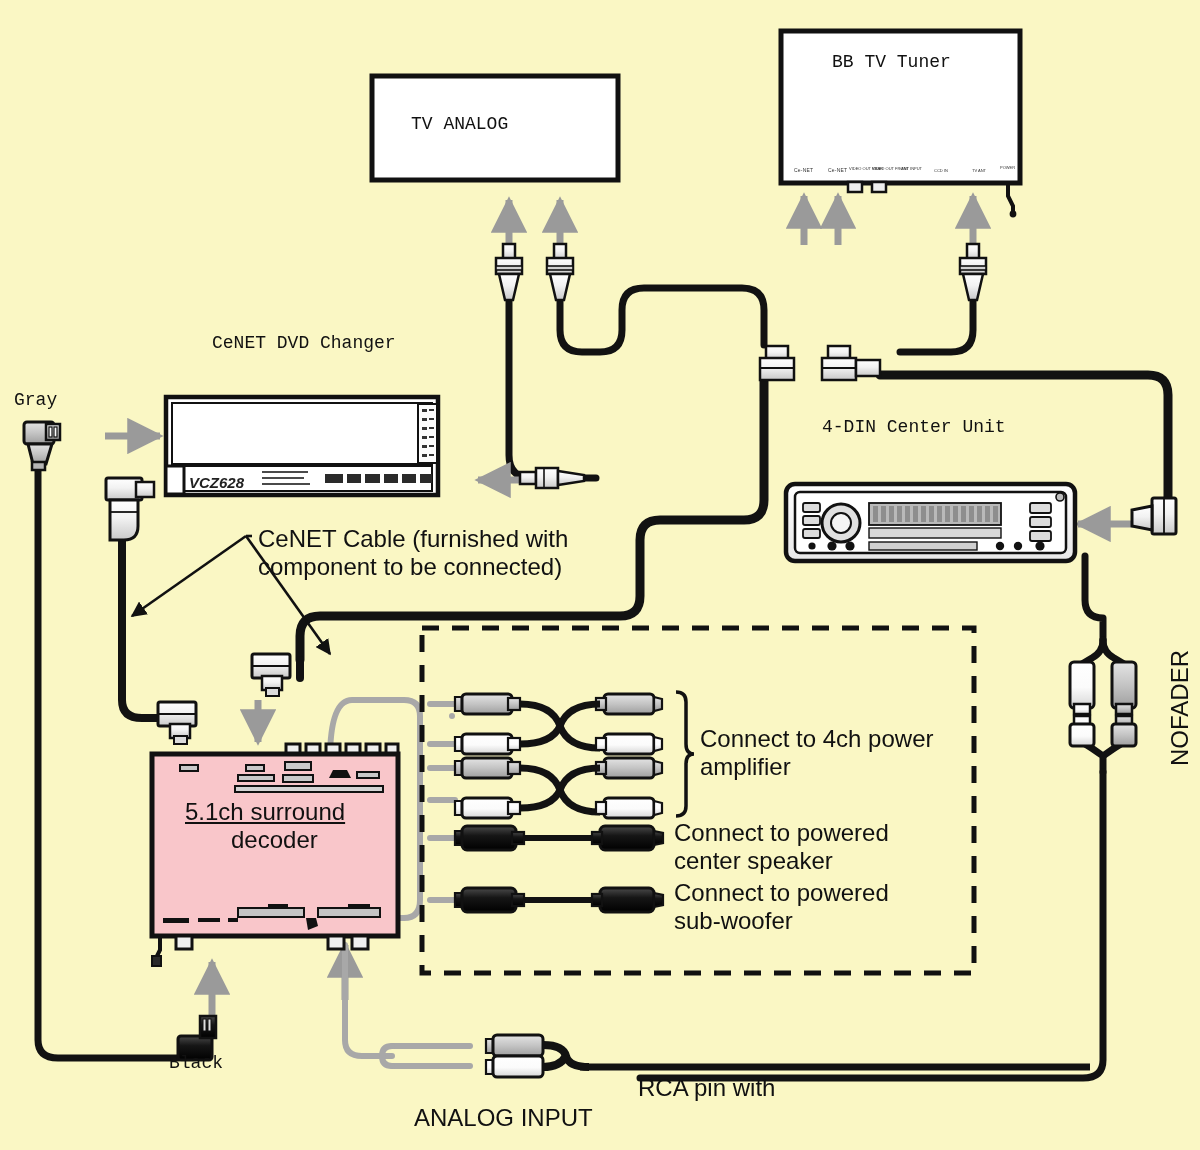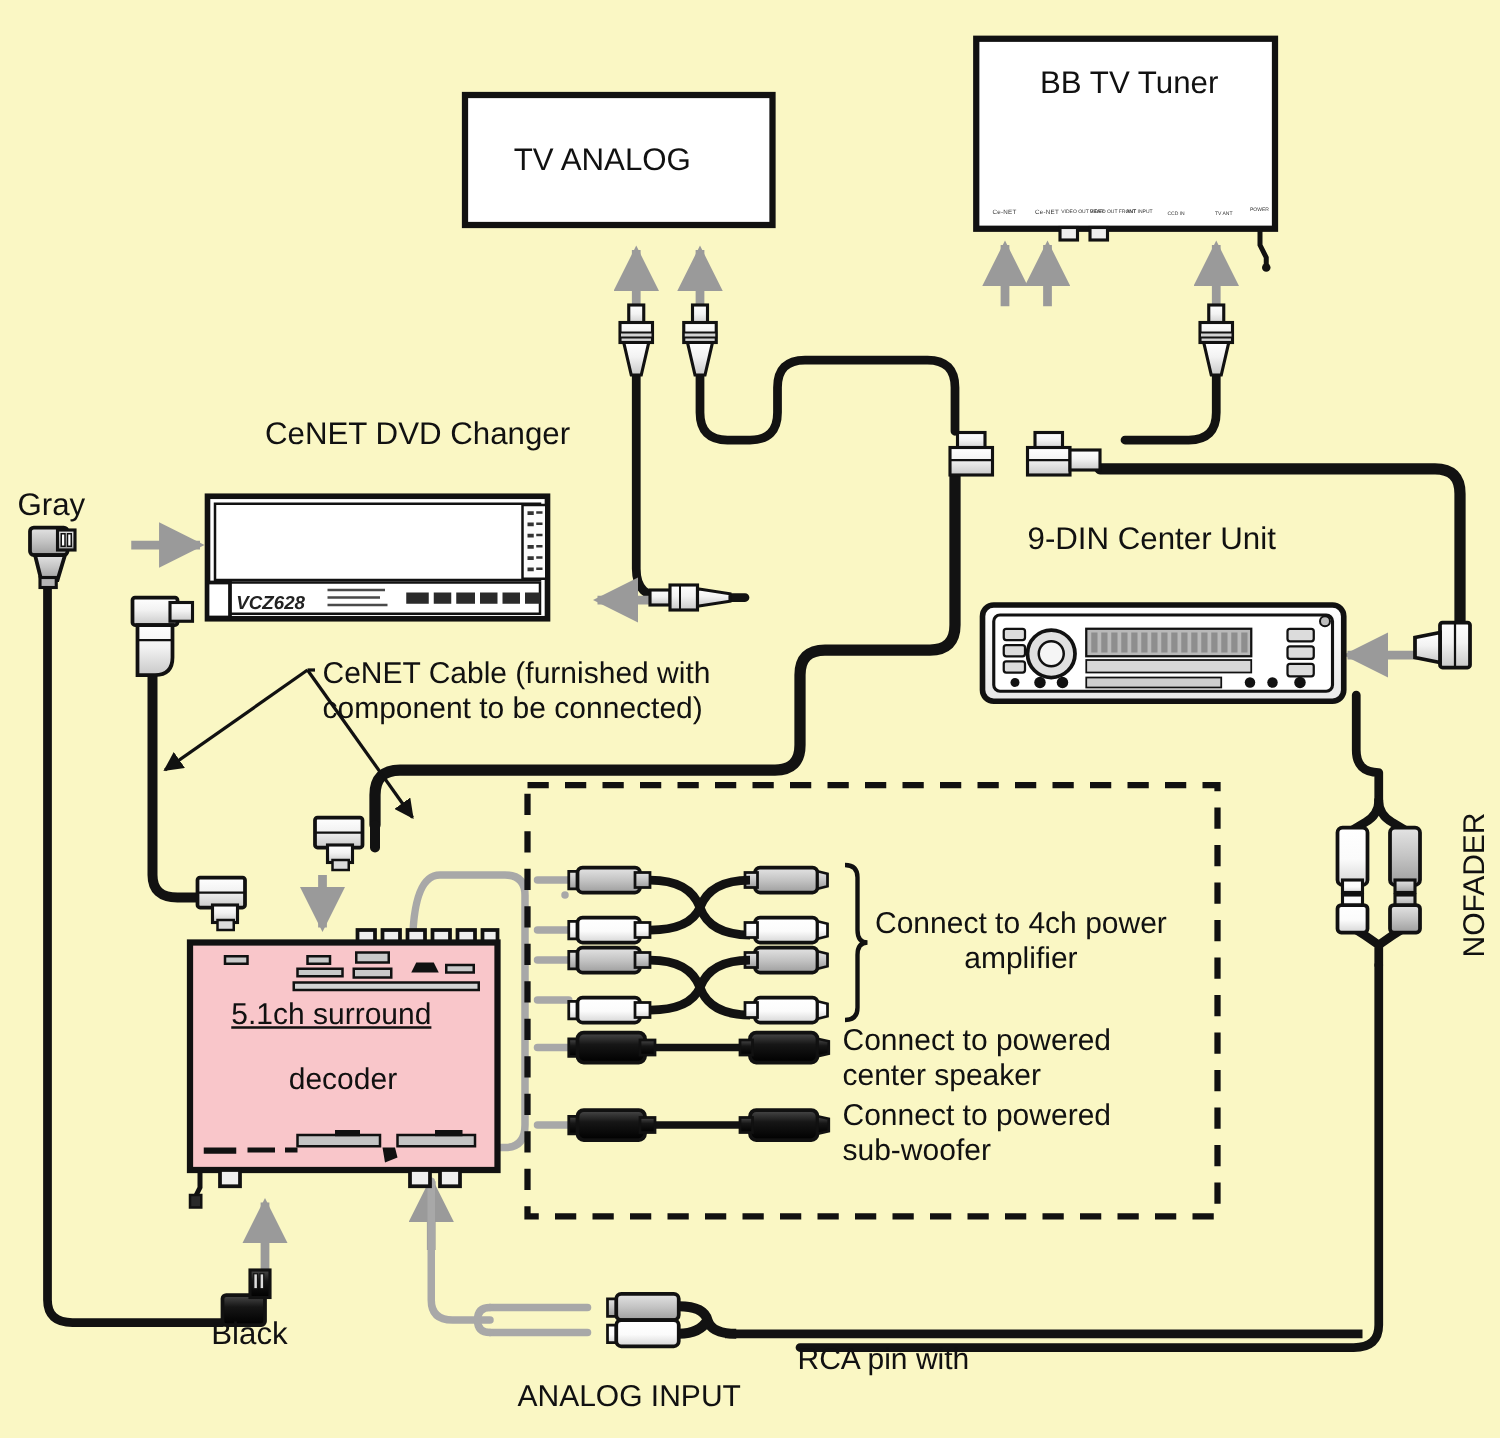--- a/index.html
+++ b/index.html
@@ -5,21 +5,21 @@
   html,body{margin:0;padding:0;}
   body{
     width:1200px;height:1150px;
     background:#faf7c4;
     font-family:"Liberation Sans", sans-serif;
     overflow:hidden;
   }
   #stage{position:relative;width:1200px;height:1150px;}
   #stage svg{position:absolute;top:0;left:0;}
   .lbl{position:absolute;color:#111;white-space:pre;line-height:1.18;}
-  .big{font-size:25px;}
+  .big{font-size:18px;font-family:Liberation Mono, monospace;}
   .mid{font-size:24px;}
   .rot{transform:rotate(-90deg);transform-origin:left top;}
   .tiny{font-size:5px;color:#333;letter-spacing:.2px;}
   .nano{font-size:4px;color:#333;}
 </style>
 </head>
 <body>
 
 <div id="stage">
 
@@ -467,39 +467,39 @@
 </svg>
 
 <div class="lbl big" style="left:411px;top:114px;">TV ANALOG</div>
 
 <div class="lbl big" style="left:832px;top:52px;">BB TV Tuner</div>
 
 <div class="lbl big" style="left:212px;top:333px;">CeNET DVD Changer</div>
 
 <div class="lbl" style="left:189px;top:474px;font-size:15px;font-weight:bold;font-style:italic;color:#222;">VCZ628</div>
 
-<div class="lbl big" style="left:822px;top:417px;">9-DIN Center Unit</div>
+<div class="lbl big" style="left:822px;top:417px;">4-DIN Center Unit</div>
 
 <div class="lbl mid" style="left:185px;top:798px;text-decoration:underline;">5.1ch surround</div>
-<div class="lbl mid" style="left:231px;top:826px;margin-top:24px;">decoder</div>
+<div class="lbl mid" style="left:231px;top:826px;">decoder</div>
 
 <div class="lbl big" style="left:14px;top:390px;">Gray</div>
 
 <div class="lbl big" style="left:169px;top:1053px;">Black</div>
 
 <div class="lbl mid" style="left:258px;top:525px;">CeNET Cable (furnished with
 component to be connected)</div>
 
 <div class="lbl mid rot" style="left:1166px;top:766px;">NOFADER</div>
 
 <div class="lbl mid" style="left:414px;top:1104px;">ANALOG INPUT</div>
 
 <div class="lbl mid" style="left:638px;top:1074px;">RCA pin with</div>
 
-<div class="lbl mid" style="left:700px;top:725px;text-align:center;">Connect to 4ch power
+<div class="lbl mid" style="left:700px;top:725px;">Connect to 4ch power
 amplifier</div>
 <div class="lbl mid" style="left:674px;top:819px;">Connect to powered
 center speaker</div>
 <div class="lbl mid" style="left:674px;top:879px;">Connect to powered
 sub-woofer</div>
 
 <div class="lbl tiny" style="left:794px;top:168px;">Ce-NET</div>
 <div class="lbl tiny" style="left:828px;top:168px;">Ce-NET</div>
 <div class="lbl nano" style="left:849px;top:167px;">VIDEO OUT REAR</div>
 <div class="lbl nano" style="left:872px;top:167px;">VIDEO OUT FRONT</div>

